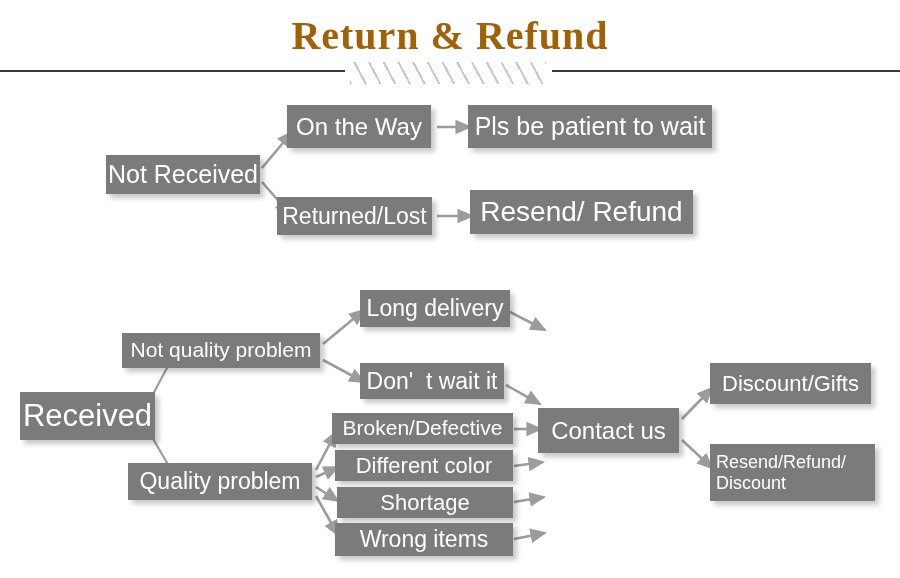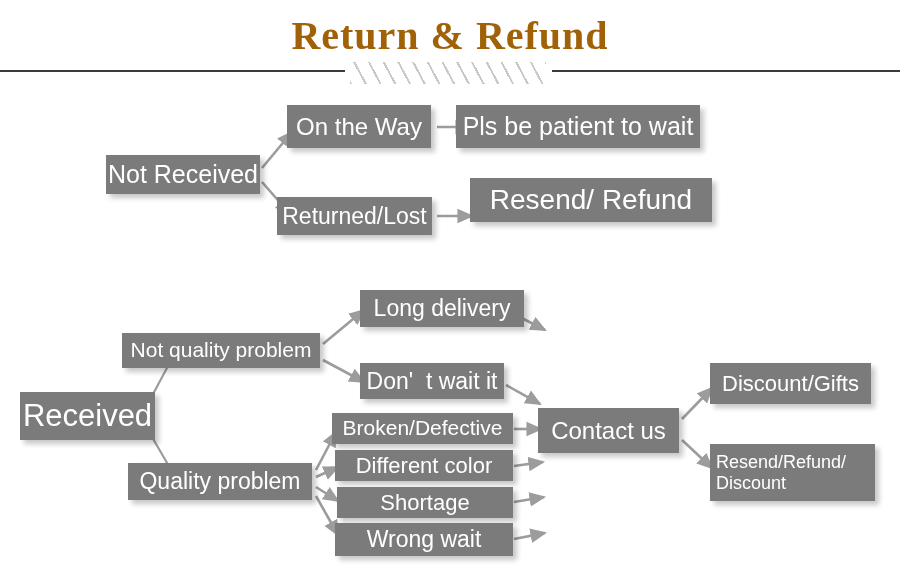--- a/index.html
+++ b/index.html
@@ -159,43 +159,43 @@
     <g stroke="#9c9c9c" stroke-width="2.2" fill="none">
       <path d="M152,396 L168,366"></path>
       <path d="M152,437 L170,468"></path>
     </g>
   </svg>
 
   <div class="box" style="left:106px; top:155px; width:154px; height:39px; font-size:25px;">Not Received</div>
 
   <div class="box" style="left:287px; top:105px; width:144px; height:43px; font-size:24px;">On the Way</div>
 
-  <div class="box" style="left:456px; top:105px; width:244px; height:43px; font-size:25px;">Pls be patient to wait</div>
+  <div class="box" style="left:468px; top:105px; width:244px; height:43px; font-size:25px;">Pls be patient to wait</div>
 
   <div class="box" style="left:277px; top:197px; width:155px; height:38px; font-size:23px;">Returned/Lost</div>
 
-  <div class="box" style="left:470px; top:178px; width:242px; height:44px; font-size:28px;">Resend/ Refund</div>
+  <div class="box" style="left:470px; top:190px; width:223px; height:44px; font-size:28px;">Resend/ Refund</div>
 
   <div class="box" style="left:20px; top:392px; width:135px; height:48px; font-size:31px;">Received</div>
 
   <div class="box" style="left:122px; top:333px; width:198px; height:35px; font-size:21px;">Not quality problem</div>
 
   <div class="box" style="left:128px; top:463px; width:184px; height:37px; font-size:23px;">Quality problem</div>
 
-  <div class="box" style="left:360px; top:290px; width:164px; height:37px; font-size:23px;">Long delivery</div>
+  <div class="box" style="left:360px; top:290px; width:150px; height:37px; font-size:23px;">Long delivery</div>
 
   <div class="box" style="left:360px; top:363px; width:144px; height:36px; font-size:23px;">Don'  t wait it</div>
 
   <div class="box" style="left:332px; top:413px; width:181px; height:31px; font-size:21px;">Broken/Defective</div>
 
   <div class="box" style="left:335px; top:450px; width:178px; height:31px; font-size:22px;">Different color</div>
 
   <div class="box" style="left:337px; top:487px; width:176px; height:31px; font-size:22px;">Shortage</div>
 
-  <div class="box" style="left:335px; top:523px; width:178px; height:33px; font-size:23px;">Wrong wait</div>
+  <div class="box" style="left:335px; top:523px; width:178px; height:33px; font-size:23px;">Wrong items</div>
 
   <div class="box" style="left:538px; top:408px; width:141px; height:45px; font-size:24px;">Contact us</div>
 
   <div class="box" style="left:710px; top:363px; width:161px; height:41px; font-size:22px;">Discount/Gifts</div>
 
   <div class="box left-text" style="left:710px; top:444px; width:165px; height:57px; font-size:18px;">Resend/Refund/
 Discount</div>
 
 </div>
 

